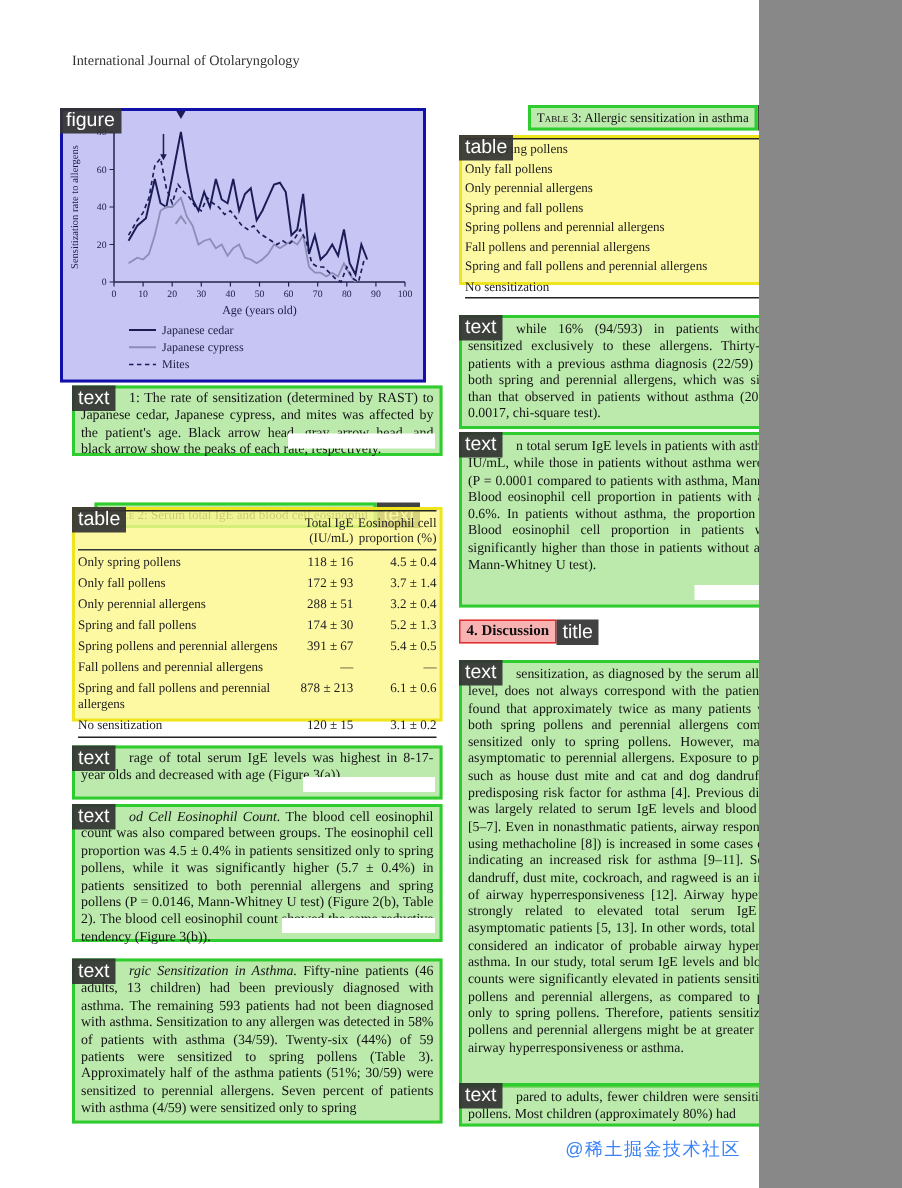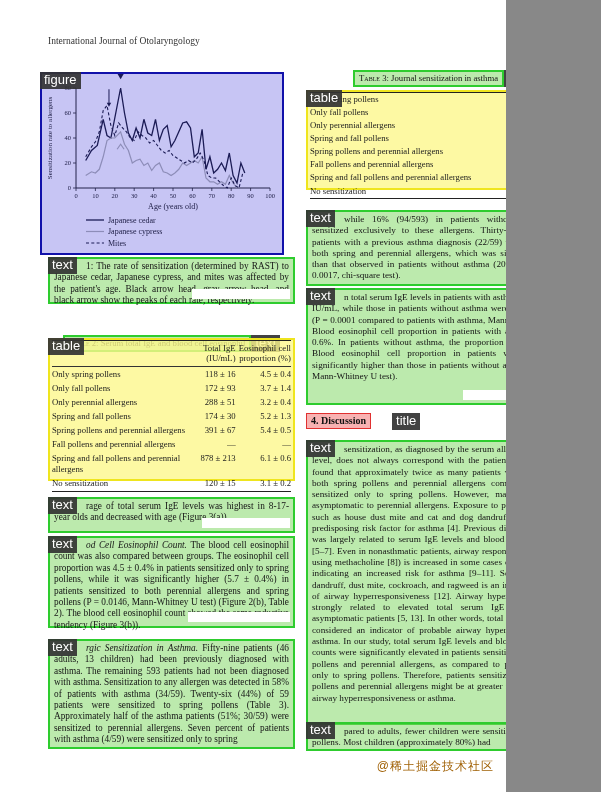--- a/index.html
+++ b/index.html
@@ -41,21 +41,21 @@
   .dtable{width:100%;border-collapse:collapse;font-size:8.7px;line-height:1.25;color:#1d1d1d;
           border-top:1.5px solid #222;border-bottom:1.5px solid #222;}
   .dtable td,.dtable th{padding:1.6px 0;vertical-align:top;font-weight:normal;text-align:left;}
   .dtable th{border-bottom:1px solid #333;text-align:right;padding-bottom:2px;}
   .dtable th:first-child{width:140px;}
   .dtable td.num{text-align:right;white-space:nowrap;padding-left:6px;}
   #table3-box .dtable td{padding:1.1px 0;}
   #table2-box,#table3-box{padding:0 2px;}
 
   #watermark{position:absolute;top:758px;right:12px;font:12px "Liberation Sans",sans-serif;
-             color:#a16207;letter-spacing:1px;}
+             color:#3b82f6;letter-spacing:1px;}
 
   svg text{font-family:"Liberation Serif",serif;fill:#1c1c44;}
 </style>
 </head>
 <body>
 
 <div class="page">
 
   <span class="hdr" id="hdr-journal">International Journal of Otolaryngology</span>
   <span class="hdr" id="hdr-page">3</span>
@@ -198,21 +198,21 @@
     <div class="para"><span class="lead">od Cell Eosinophil Count.</span><span> The blood cell eosinophil count was also compared between groups. The eosinophil cell proportion was 4.5 ± 0.4% in patients sensitized only to spring pollens, while it was significantly higher (5.7 ± 0.4%) in patients sensitized to both perennial allergens and spring pollens (P = 0.0146, Mann-Whitney U test) (Figure 2(b), Table 2). The blood cell eosinophil count showed the same reductive tendency (Figure 3(b)).</span></div>
     <span class="tailw" style="right:3px;bottom:4px;width:102px;"></span>
   </div>
 
   <div class="anno green" id="para-L3" style="left:48px;top:639px;width:247px;height:110px;">
     <span class="lbl">text</span>
     <div class="para"><span class="lead">rgic Sensitization in Asthma.</span><span> Fifty-nine patients (46 adults, 13 children) had been previously diagnosed with asthma. The remaining 593 patients had not been diagnosed with asthma. Sensitization to any allergen was detected in 58% of patients with asthma (34/59). Twenty-six (44%) of 59 patients were sensitized to spring pollens (Table 3). Approximately half of the asthma patients (51%; 30/59) were sensitized to perennial allergens. Seven percent of patients with asthma (4/59) were sensitized only to spring</span></div>
   </div>
 
   <div class="cap-row" id="t3cap" style="left:306px;top:70px;width:274px;">
-    <span class="capbox"><span class="sc">Table 3:</span><span> Journal sensitization in asthma</span></span>
+    <span class="capbox"><span class="sc">Table 3:</span><span> Allergic sensitization in asthma</span></span>
     <span class="lbl static">text</span>
   </div>
 
   <div class="anno yellow" id="table3-box" style="left:306px;top:90px;width:245px;height:100px;">
     <span class="lbl">table</span>
     <table class="dtable" id="table3">
       <tbody id="table3-body">
           <tr>
             <td>Only spring pollens</td>
             <td class="num">4</td>
@@ -254,21 +254,21 @@
     <div class="para r">while 16% (94/593) in patients without asthma were sensitized exclusively to these allergens. Thirty-seven percent of patients with a previous asthma diagnosis (22/59) were sensitized to both spring and perennial allergens, which was significantly higher than that observed in patients without asthma (20%; 117/593) (P = 0.0017, chi-square test).</div>
     <span class="tailw" style="right:3px;bottom:3px;width:66px;"></span>
   </div>
 
   <div class="anno green" id="para-R2" style="left:306px;top:288px;width:274px;height:117px;">
     <span class="lbl">text</span>
     <div class="para r">n total serum IgE levels in patients with asthma were 477 ± 89 IU/mL, while those in patients without asthma were 224 ± 27 IU/mL (P = 0.0001 compared to patients with asthma, Mann-Whitney U test). Blood eosinophil cell proportion in patients with asthma was 5.4 ± 0.6%. In patients without asthma, the proportion was 3.9 ± 0.2%. Blood eosinophil cell proportion in patients with asthma was significantly higher than those in patients without asthma (P = 0.008, Mann-Whitney U test).</div>
     <span class="tailw" style="right:3px;bottom:3px;width:112px;"></span>
   </div>
 
-  <div class="cap-row" id="title-row" style="left:306px;top:413px;justify-content:flex-start;gap:21px;">
+  <div class="cap-row" id="title-row" style="left:306px;top:413px;justify-content:flex-start;">
     <span class="redbox"><span>4. Discussion</span></span>
     <span class="lbl static">title</span>
   </div>
 
   <div class="anno green" id="para-R3" style="left:306px;top:440px;width:274px;height:285px;">
     <span class="lbl">text</span>
     <div class="para r">sensitization, as diagnosed by the serum allergen-specific IgE level, does not always correspond with the patient's symptoms. We found that approximately twice as many patients were sensitized to both spring pollens and perennial allergens compared to patients sensitized only to spring pollens. However, many patients were asymptomatic to perennial allergens. Exposure to perennial allergens, such as house dust mite and cat and dog dandruff, is an important predisposing risk factor for asthma [4]. Previous diagnosis of asthma was largely related to serum IgE levels and blood eosinophil counts [5–7]. Even in nonasthmatic patients, airway responsiveness (assessed using methacholine [8]) is increased in some cases of allergic rhinitis, indicating an increased risk for asthma [9–11]. Sensitization to cat dandruff, dust mite, cockroach, and ragweed is an important predictor of airway hyperresponsiveness [12]. Airway hyperresponsiveness is strongly related to elevated total serum IgE levels even in asymptomatic patients [5, 13]. In other words, total serum IgE level is considered an indicator of probable airway hyperresponsiveness or asthma. In our study, total serum IgE levels and blood cell eosinophil counts were significantly elevated in patients sensitized to both spring pollens and perennial allergens, as compared to patients sensitized only to spring pollens. Therefore, patients sensitized to both spring pollens and perennial allergens might be at greater risk of developing airway hyperresponsiveness or asthma.</div>
     <span class="tailw" style="right:3px;bottom:3px;width:60px;"></span>
   </div>
 

